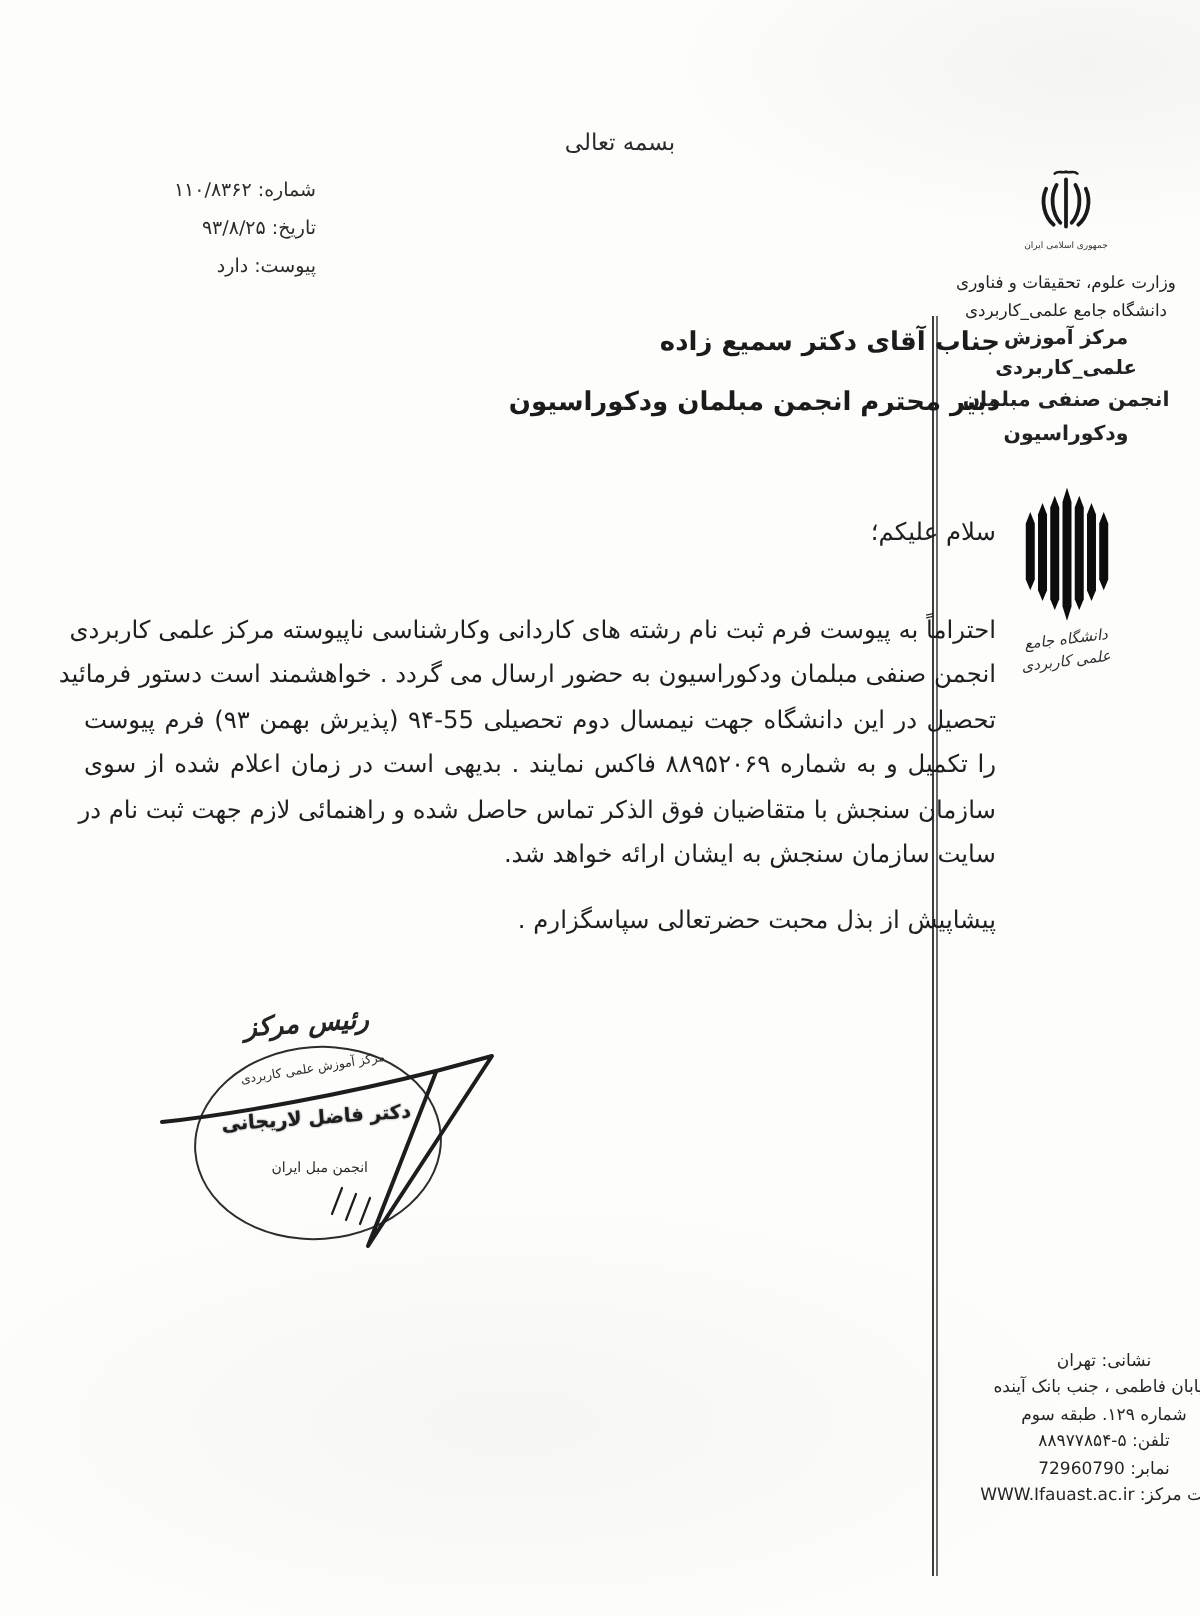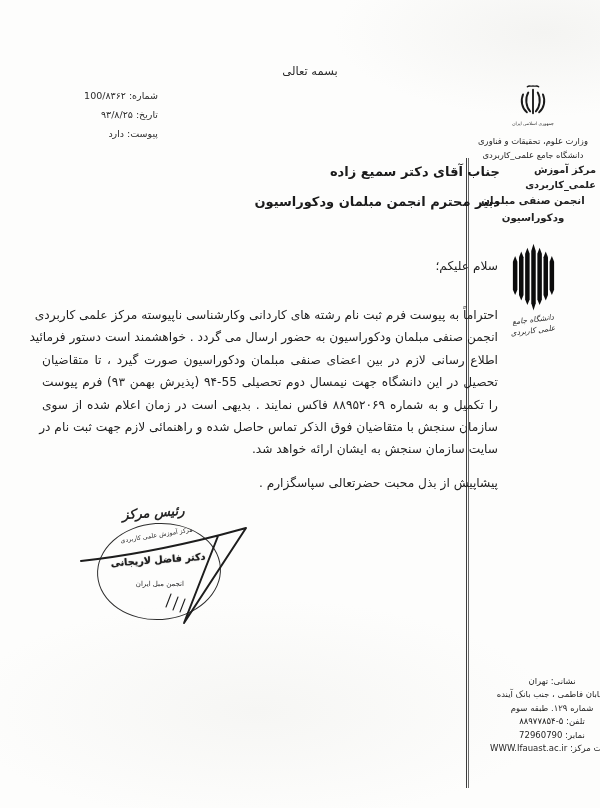--- a/index.html
+++ b/index.html
@@ -24,21 +24,21 @@
     position:absolute;top:86px;left:40px;width:118px;
     direction:rtl;text-align:right;font-size:9.5px;line-height:19px;color:#2b2b2b;
   }
   .letterhead{
     position:absolute;top:84px;left:470px;width:126px;
     direction:rtl;text-align:center;color:#222;
   }
   .emblem-wrap{line-height:0;}
   .emblem-caption{font-size:4.5px;line-height:7px;margin-top:2px;margin-bottom:7px;color:#333;}
   .lh-line1,.lh-line2{font-size:8.4px;line-height:14px;}
-  .lh-line3{font-size:9.8px;line-height:15px;font-weight:bold;text-align:right;}
+  .lh-line3{font-size:9.8px;line-height:15px;font-weight:bold;}
   .lh-line4{font-size:10.2px;line-height:17px;font-weight:bold;}
   .crown-wrap{margin-top:16px;line-height:0;}
   .logo-caption{
     font-size:7.5px;line-height:11px;font-style:italic;color:#2e2e2e;
     transform:rotate(-7deg);
   }
   .v-rule{
     position:absolute;top:158px;left:466px;height:630px;width:1px;
     border-left:1.4px solid #3c3c3c;border-right:1px solid #6b6b6b;
   }
@@ -92,21 +92,21 @@
   .footer-block div{white-space:nowrap;}
 </style>
 </head>
 <body>
 
 <div class="page">
 
   <div class="bismillah">بسمه تعالی</div>
 
   <div class="ref-block">
-    <div>شماره: 100/۸۳۶۲</div>
+    <div>شماره: ۱۱۰/۸۳۶۲</div>
     <div>تاریخ: ۹۳/۸/۲۵</div>
     <div>پیوست: دارد</div>
   </div>
 
   <div class="letterhead">
     <div class="emblem-wrap">
       <svg width="38" height="34" viewBox="0 0 40 36">
         <g stroke="#1a1a1a" stroke-width="2" fill="none" stroke-linecap="round">
           <path d="M20 6 L20 31"></path>
           <path d="M15 9 C11.5 15 12.5 24 17 29"></path>
@@ -143,21 +143,20 @@
 
   <div class="recipient">
     <div>جناب آقای دکتر سمیع زاده</div>
     <div>دبیر محترم انجمن مبلمان ودکوراسیون</div>
   </div>
 
   <div class="body-block">
     <div class="salutation">سلام علیکم؛</div>
     <div class="j-line">احتراماً به پیوست فرم ثبت نام رشته های کاردانی وکارشناسی ناپیوسته مرکز علمی کاربردی</div>
     <div class="j-line">انجمن صنفی مبلمان ودکوراسیون به حضور ارسال می گردد . خواهشمند است دستور فرمائید</div>
-    <div class="j-line">اطلاع رسانی لازم در بین اعضای صنفی مبلمان ودکوراسیون صورت گیرد ، تا متقاضیان</div>
     <div class="j-line">تحصیل در این دانشگاه جهت نیمسال دوم تحصیلی 55-۹۴ (پذیرش بهمن ۹۳) فرم پیوست</div>
     <div class="j-line">را تکمیل و به شماره  ۸۸۹۵۲۰۶۹ فاکس نمایند . بدیهی است در زمان اعلام شده از سوی</div>
     <div class="j-line">سازمان سنجش با متقاضیان فوق الذکر تماس حاصل شده و راهنمائی لازم جهت ثبت نام در</div>
     <div class="j-last">سایت سازمان سنجش به ایشان ارائه خواهد شد.</div>
     <div class="closing">پیشاپیش از بذل محبت حضرتعالی سپاسگزارم .</div>
   </div>
 
   <div class="stamp">
     <div class="stamp-handwriting">رئیس مرکز</div>
     <div class="stamp-oval">

